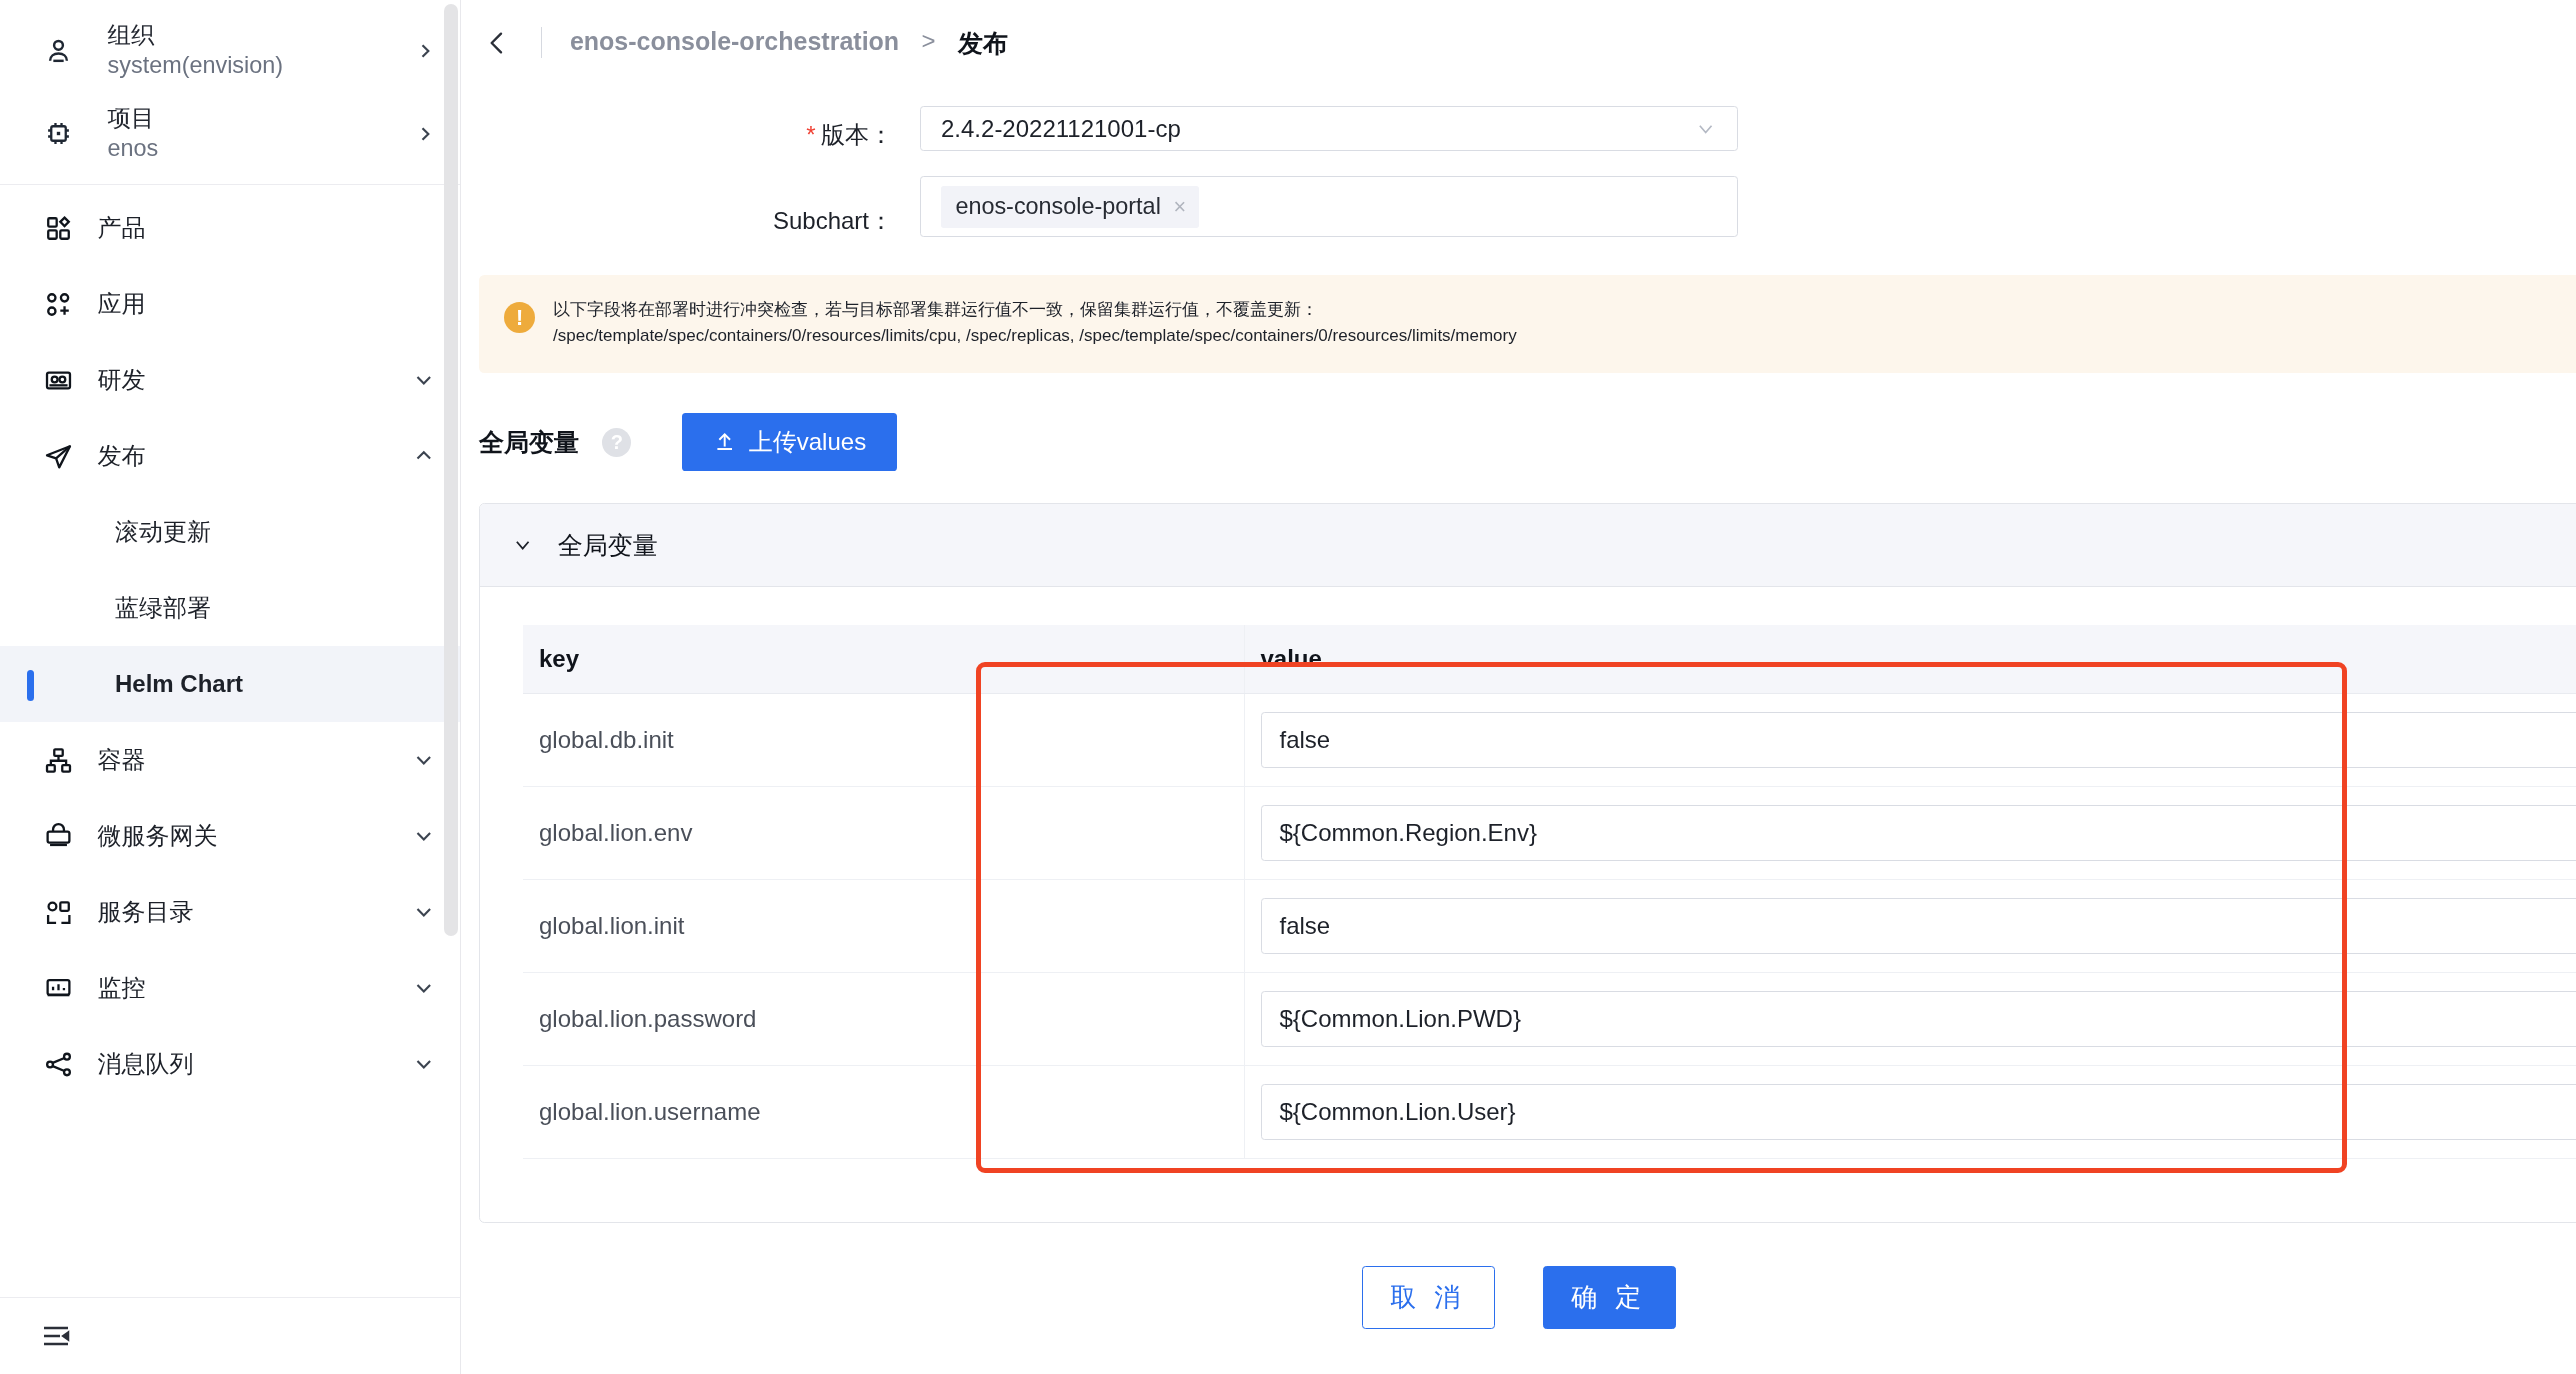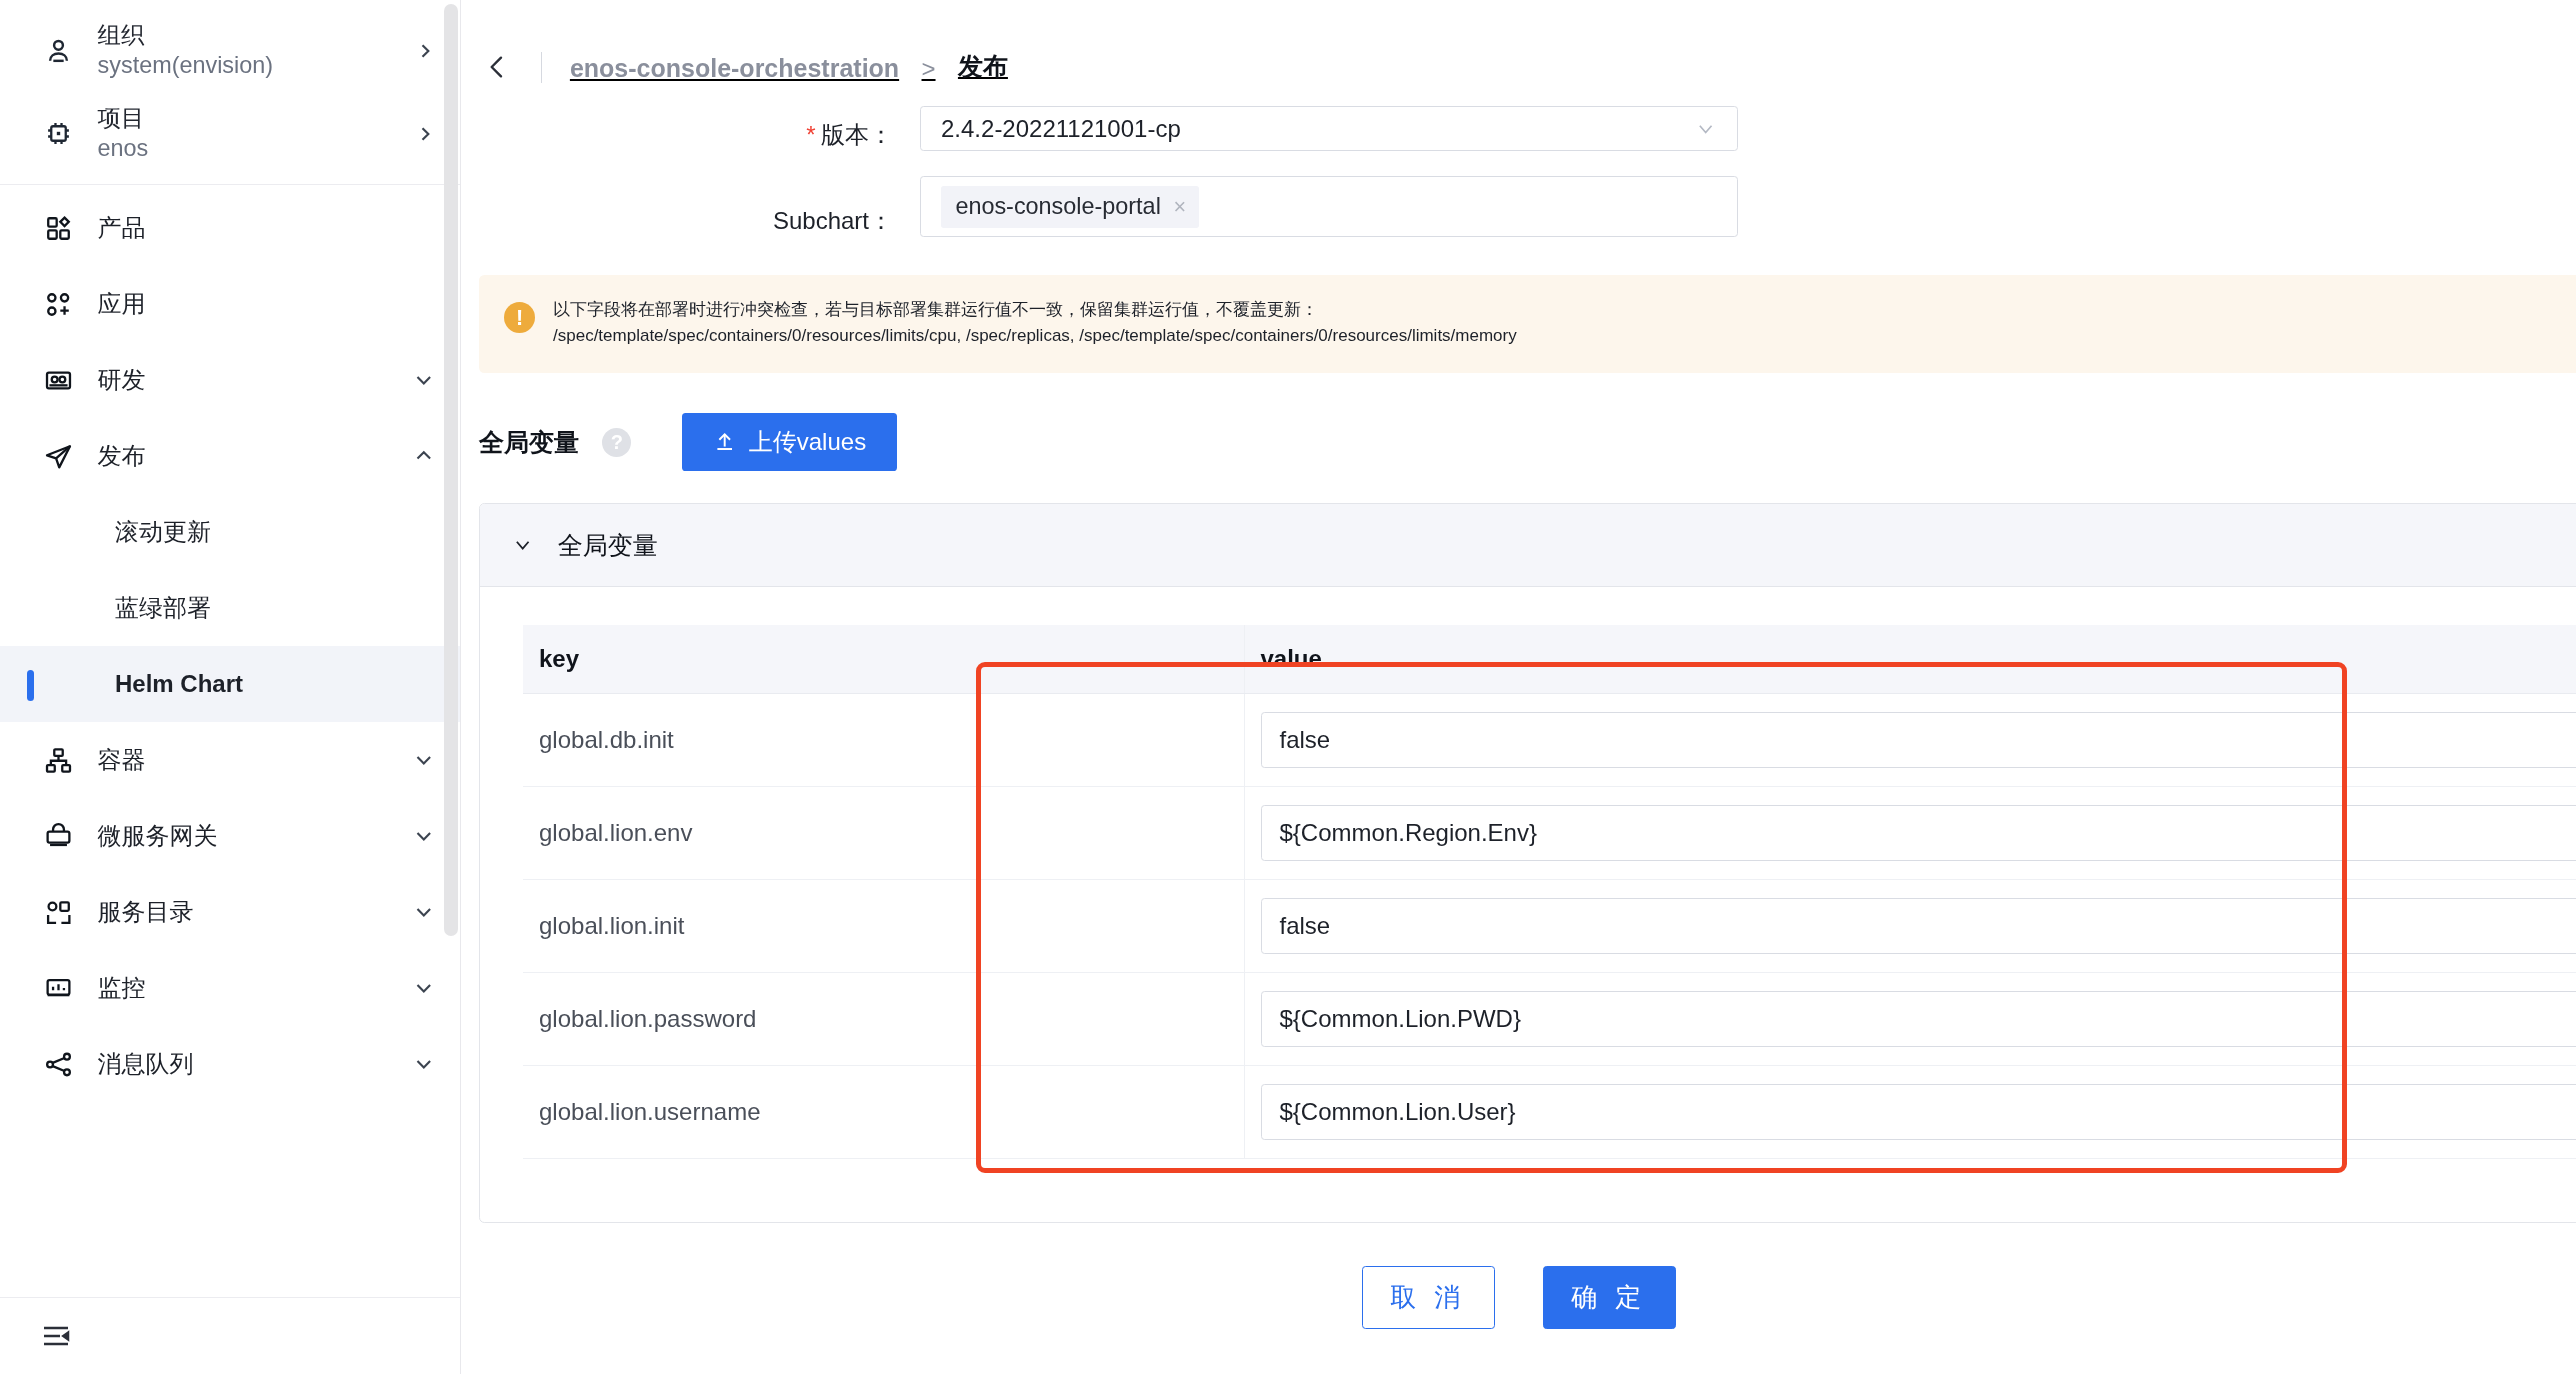--- a/index.html
+++ b/index.html
@@ -24,20 +24,21 @@
     flex: 1 1 auto;
     overflow: hidden;
     position: relative;
     padding-top: 9px;
   }
   .ctx-item {
     display: flex; align-items: center;
     height: 83px;
     padding: 0 25px 0 40px;
     cursor: pointer;
+    gap: 10px;
   }
   .ctx-icon {
     width: 36px; flex: 0 0 36px;
     display:flex; align-items:center; justify-content:center;
     color: #1f2733;
   }
   .ctx-text { flex: 1 1 auto; padding-left: 21.6px; line-height: 1.25; }
   .ctx-title { font-size: 23.4px; color: #232730; }
   .ctx-sub { font-size: 23.4px; color: #6b7280; margin-top: 3.6px; }
   .ctx-arrow { color:#3c4450; display:flex; align-items:center; }
@@ -91,26 +92,25 @@
   }
 
   
   #main {
     flex: 1 1 auto; height:1374px;
     background:#ffffff;
     position:relative;
     overflow:hidden;
   }
   #breadcrumb {
-    display:flex; align-items:flex-end;
+    display:flex; align-items:flex-start;
     height: 56px;
     padding-left: 20px;
     margin-top: 27px;
     gap: 8px;
-    text-decoration: underline;
   }
   #back-arrow { color:#2b2f38; display:flex; align-items:center; cursor:pointer; }
   #bc-sep { width:0.9px; height:31px; background:#d6d9e0; margin: 0 20px; }
   .bc-link { font-size:25px; font-weight:700; color:#8a8f9c; cursor:pointer; }
   .bc-gt { font-size:24px; color:#8a8f9c; margin: 0 14.4px; }
   .bc-current { font-size:25px; font-weight:700; color:#10141b; }
 
   
   .form-row { display:flex; align-items:flex-end; margin-top: 16px; }
   .form-label {

